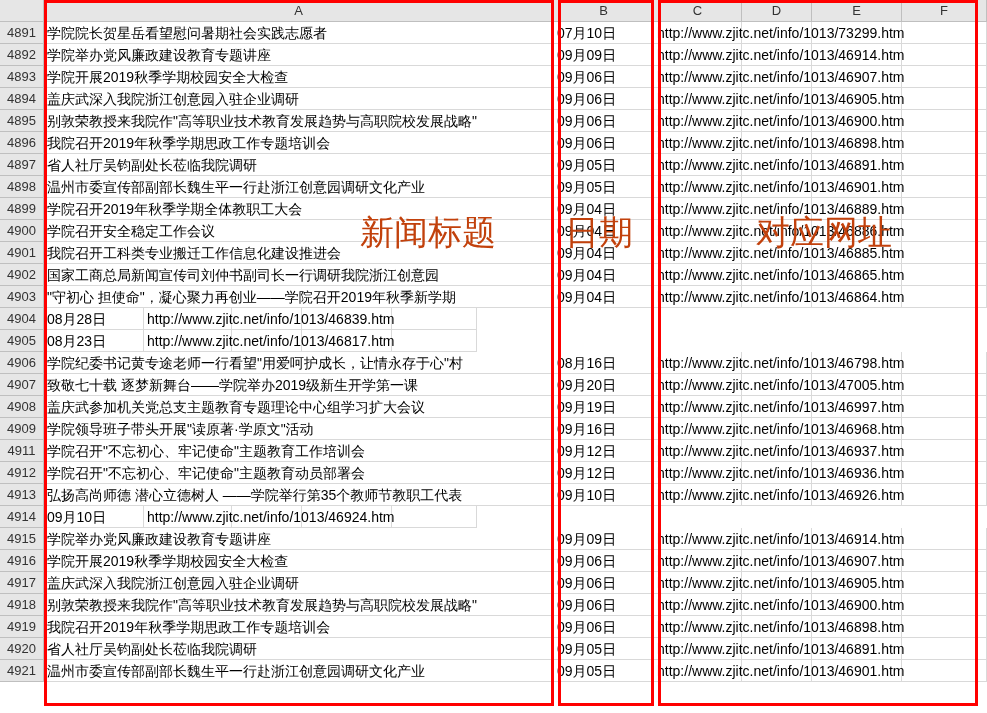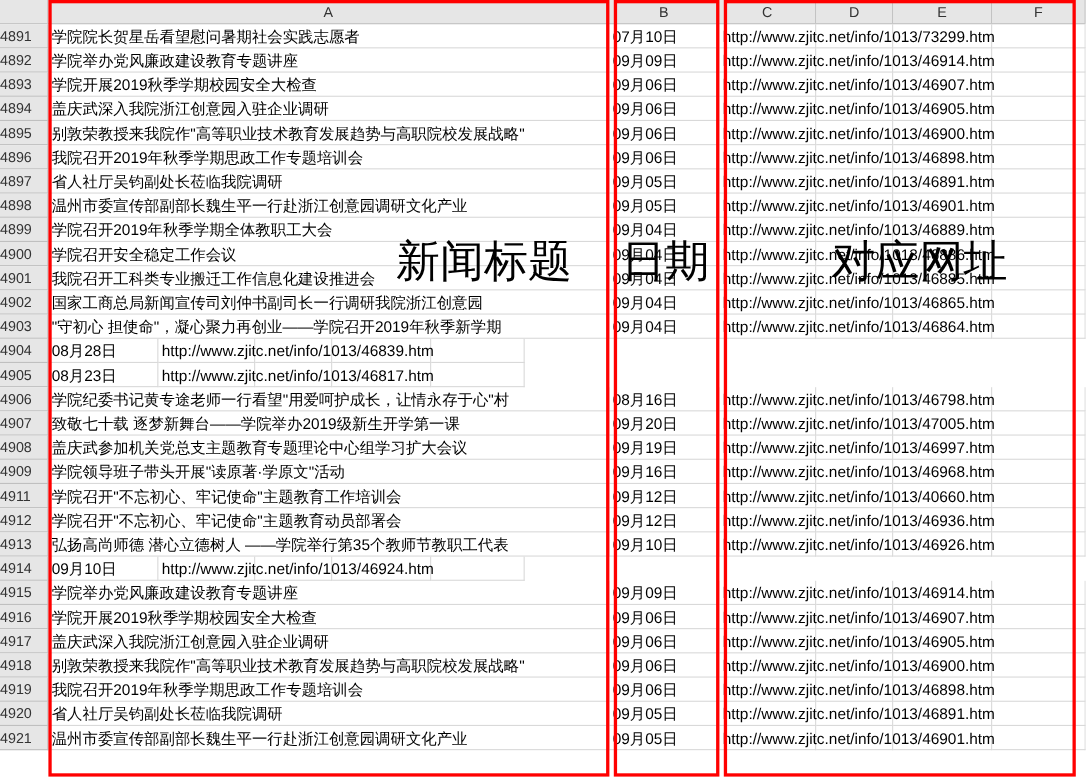--- a/index.html
+++ b/index.html
@@ -39,20 +39,21 @@
     background: #e6e6e6;
     font-size: 13px;
   }
   .rows { display: flex; flex-direction: column; }
   .row { display: flex; height: 22px; }
   .row-h {
     width: 44px;
     flex-shrink: 0;
     background: #e6e6e6;
     color: #333;
+    text-align: center;
     line-height: 22px;
     border-right: 1px solid #bfbfbf;
     border-bottom: 1px solid #bfbfbf;
     font-size: 13px;
   }
   .cell {
     flex-shrink: 0;
     padding: 0 3px;
     line-height: 22px;
     border-right: 1px solid #d9d9d9;
@@ -79,22 +80,22 @@
     white-space: nowrap;
   }
   
   .anno-box {
     position: absolute;
     border: 3px solid #ff0000;
     pointer-events: none;
   }
   .anno-label {
     position: absolute;
-    color: #000000;
-    font-size: 40px;
+    color: #c2410c;
+    font-size: 34px;
     font-family: "KaiTi","楷体","SimSun",serif;
     pointer-events: none;
     font-weight: normal;
   }
 </style>
 </head>
 <body>
 
 <div class="sheet">
   <div class="col-headers">
@@ -312,21 +313,21 @@
         </div>
         <div class="cell col-D"></div>
         <div class="cell col-E"></div>
         <div class="cell col-F"></div>
       </div>
       <div class="row">
         <div class="row-h">4911</div>
         <div class="cell col-A">学院召开"不忘初心、牢记使命"主题教育工作培训会</div>
         <div class="cell col-B">09月12日</div>
         <div class="cell col-C url-cell">
-          <span class="url-span">http://www.zjitc.net/info/1013/40660.htm</span>
+          <span class="url-span">http://www.zjitc.net/info/1013/46937.htm</span>
         </div>
         <div class="cell col-D"></div>
         <div class="cell col-E"></div>
         <div class="cell col-F"></div>
       </div>
       <div class="row">
         <div class="row-h">4912</div>
         <div class="cell col-A">学院召开"不忘初心、牢记使命"主题教育动员部署会</div>
         <div class="cell col-B">09月12日</div>
         <div class="cell col-C url-cell">

